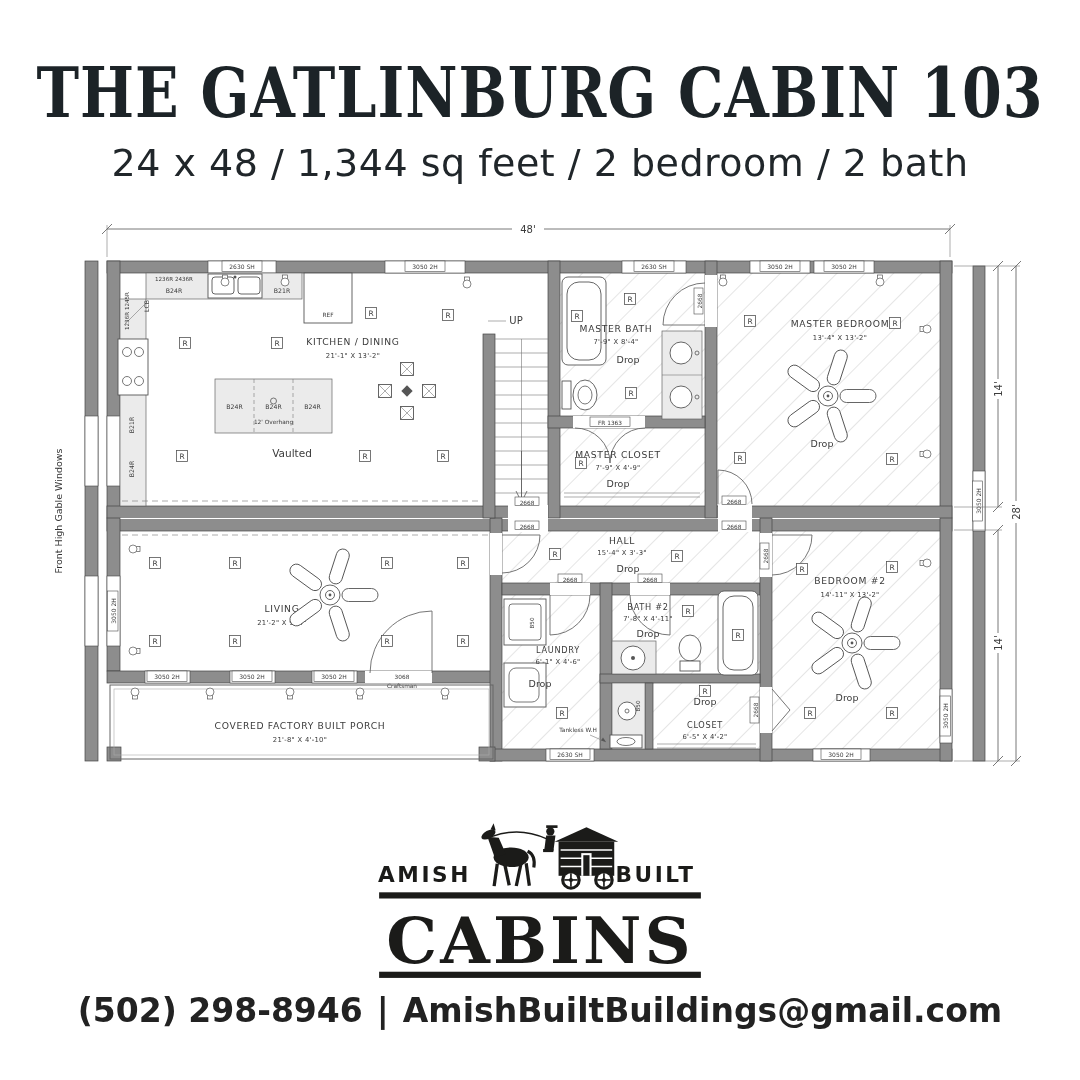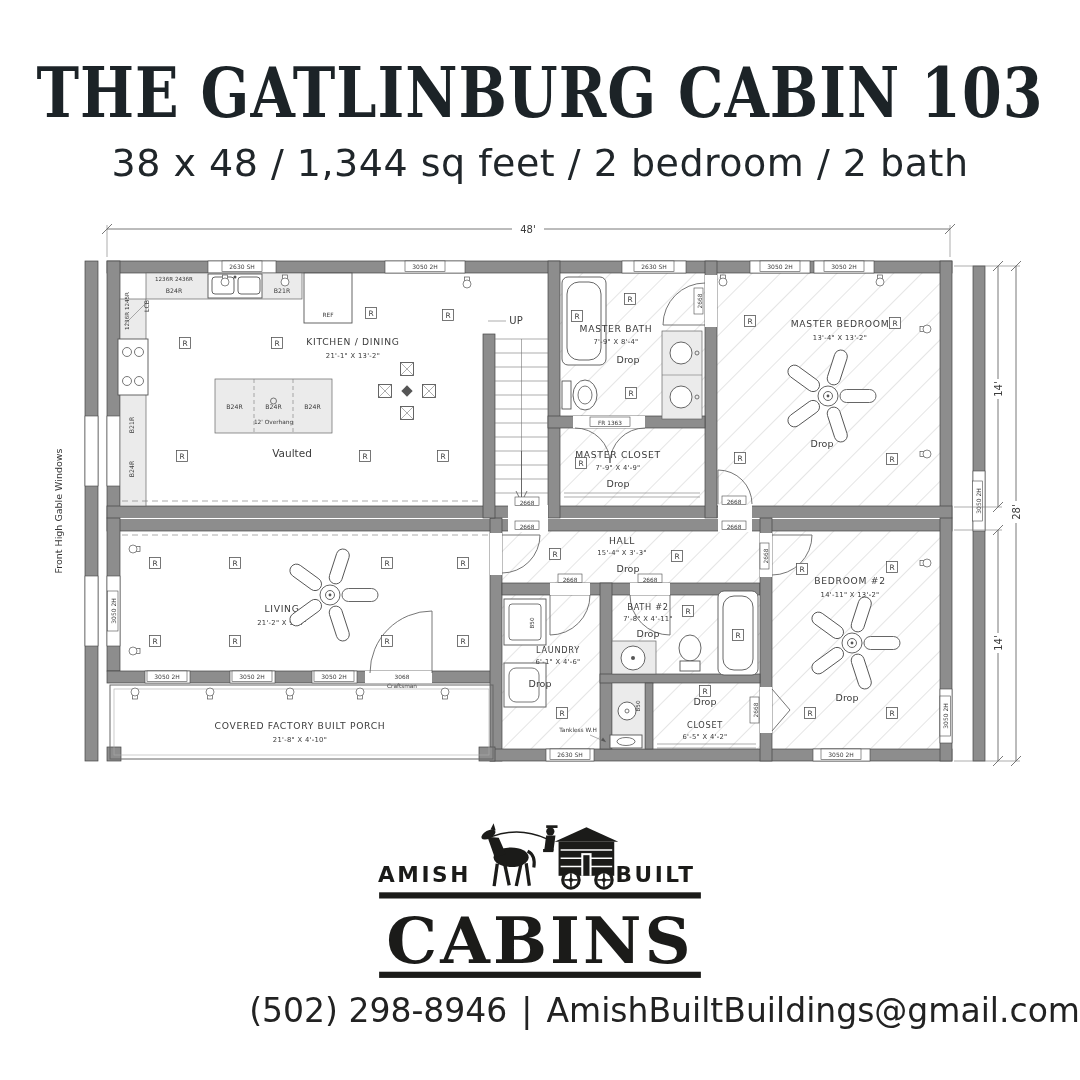--- a/index.html
+++ b/index.html
@@ -22,31 +22,31 @@
   .dimt{font-size:10px;fill:#2e2e2e;}
   .rname{font-size:9.2px;letter-spacing:.7px;}
   .rsize{font-size:6.8px;letter-spacing:.3px;}
   .rnote{font-size:9.5px;fill:#4c4c4c;}
   .cab{font-size:6.2px;}
   .cabv{font-size:5.6px;}
   .tinyt{font-size:5.8px;}
   .wlb{fill:#fff;stroke:#4a4a4a;stroke-width:.6;}
   .wlt{font-size:6px;}
   .logorow{margin-top:20px;display:flex;justify-content:center;text-align:right;}
-  .footer{margin-top:10px;text-align:right;font-family:"DejaVu Sans",sans-serif;
-          font-weight:normal;font-size:33px;color:#222;}
+  .footer{margin-top:10px;text-align:center;font-family:"DejaVu Sans",sans-serif;
+          font-weight:bold;font-size:33px;color:#222;}
   .footer .sep{margin:0 14px;}
 </style>
 </head>
 <body>
 
 <div class="page">
 
   <div class="title">THE GATLINBURG CABIN 103</div>
-  <div class="subtitle">38 x 48 / 1,344 sq feet / 2 bedroom / 2 bath</div>
+  <div class="subtitle">24 x 48 / 1,344 sq feet / 2 bedroom / 2 bath</div>
 
   <div class="planwrap">
   <svg class="plan" width="980" height="585" viewBox="0 0 980 585">
     <defs>
       <pattern id="hat" width="20" height="20" patternUnits="userSpaceOnUse" patternTransform="rotate(45)">
         <line x1="0" y1="0" x2="0" y2="20" stroke="#cccccc" stroke-width="1"></line>
       </pattern>
       <g id="rsym">
         <rect x="-5.5" y="-5.5" width="11" height="11" fill="#fff" stroke="#555" stroke-width=".8"></rect>
         <text y="2.8" style="font-size:7.5px;text-anchor:middle;fill:#444;font-family:'DejaVu Sans',sans-serif;">R</text>

